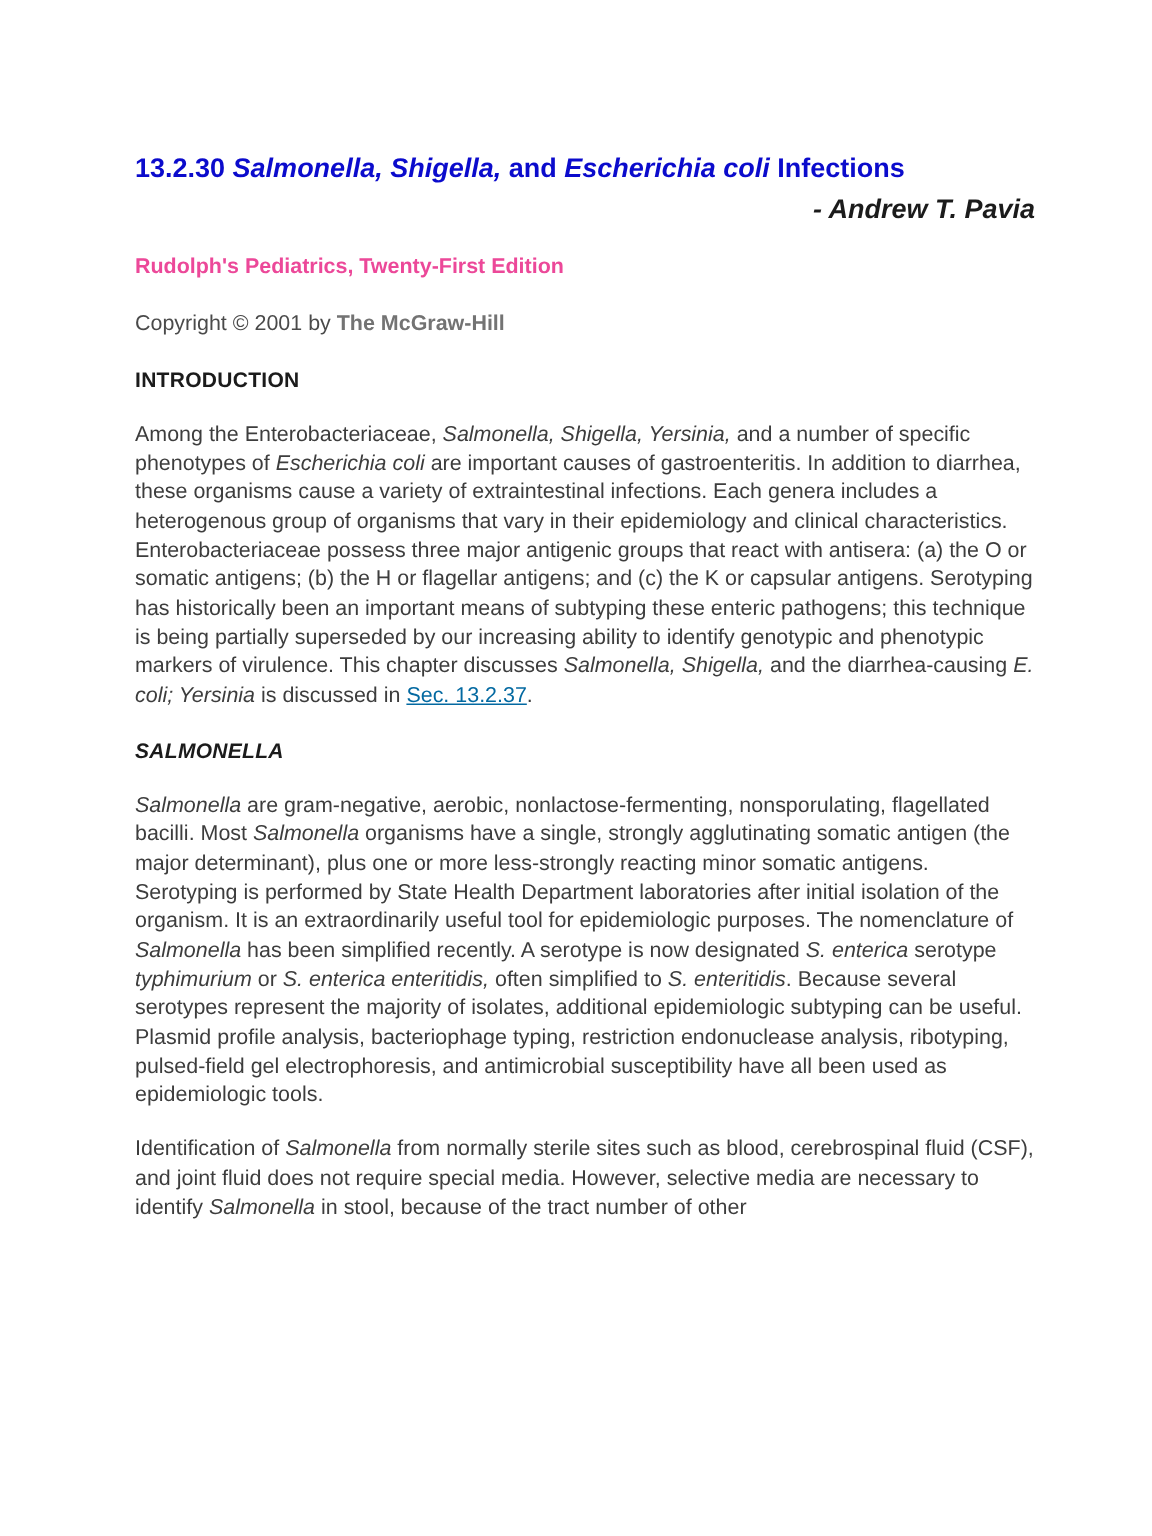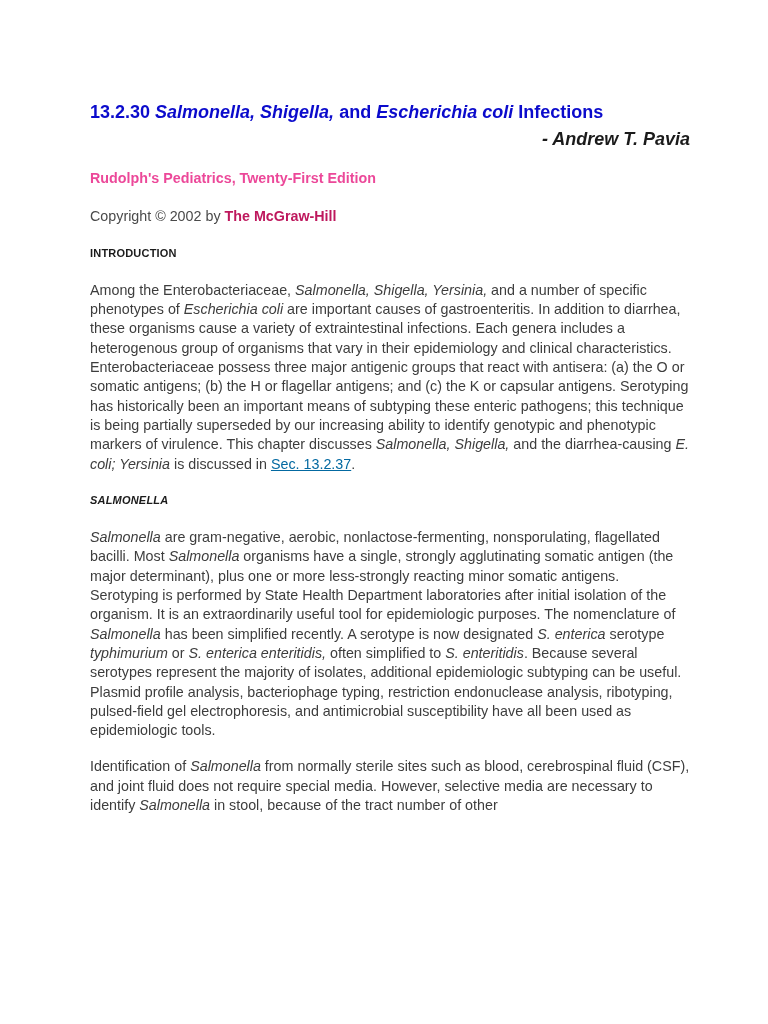--- a/index.html
+++ b/index.html
@@ -39,23 +39,23 @@
     font-size: 14.3px;
     line-height: 19.3px;
     font-weight: bold;
     color: #ec4899;
     margin: 0 0 19px 0;
   }
   .copyright {
     margin: 0 0 13px 0;
     color: #4a4a4a;
   }
-  .copyright .b { color: #be185d; }
+  .copyright .b { color: #737373; }
   .section-heading {
-    font-size: 11px;
+    font-size: 14px;
     line-height: 19.3px;
     font-weight: bold;
     color: #1b1b1b;
     margin: 0 0 18px 0;
     letter-spacing: 0.2px;
   }
   .section-heading.italic { font-style: italic; }
   p.body-para { margin: 0 0 17px 0; }
   .i { font-style: italic; }
   .b { font-weight: bold; }
@@ -70,21 +70,21 @@
 
 <div class="page">
   <div class="content">
 
     <h1 class="doc-title"><span>13.2.30 </span><span class="i">Salmonella, Shigella,</span><span> and </span><span class="i">Escherichia coli</span><span> Infections</span></h1>
 
     <div class="doc-author"><span>- Andrew T. Pavia</span></div>
 
     <h2 class="edition">Rudolph's Pediatrics, Twenty-First Edition</h2>
 
-    <p class="copyright body-para"><span>Copyright © 2002 by </span><span class="b">The McGraw-Hill</span></p>
+    <p class="copyright body-para"><span>Copyright © 2001 by </span><span class="b">The McGraw-Hill</span></p>
 
     <h2 class="section-heading">INTRODUCTION</h2>
 
 
     <p class="body-para"><span>Among the Enterobacteriaceae, </span><span class="i">Salmonella, Shigella, Yersinia,</span><span> and a number of specific phenotypes of </span><span class="i">Escherichia coli</span><span> are important causes of gastroenteritis. In addition to diarrhea, these organisms cause a variety of extraintestinal infections. Each genera includes a heterogenous group of organisms that vary in their epidemiology and clinical characteristics. Enterobacteriaceae possess three major antigenic groups that react with antisera: (a) the O or somatic antigens; (b) the H or flagellar antigens; and (c) the K or capsular antigens. Serotyping has historically been an important means of subtyping these enteric pathogens; this technique is being partially superseded by our increasing ability to identify genotypic and phenotypic markers of virulence. This chapter discusses </span><span class="i">Salmonella, Shigella,</span><span> and the diarrhea-causing </span><span class="i">E. coli; Yersinia</span><span> is discussed in </span><a href="#" class="doc-link">Sec. 13.2.37</a><span>.</span></p>
 
     <h2 class="section-heading italic">SALMONELLA</h2>
 
     <p class="body-para"><span class="i">Salmonella</span><span> are gram-negative, aerobic, nonlactose-fermenting, nonsporulating, flagellated bacilli. Most </span><span class="i">Salmonella</span><span> organisms have a single, strongly agglutinating somatic antigen (the major determinant), plus one or more less-strongly reacting minor somatic antigens. Serotyping is performed by State Health Department laboratories after initial isolation of the organism. It is an extraordinarily useful tool for epidemiologic purposes. The nomenclature of </span><span class="i">Salmonella</span><span> has been simplified recently. A serotype is now designated </span><span class="i">S. enterica</span><span> serotype </span><span class="i">typhimurium</span><span> or </span><span class="i">S. enterica enteritidis,</span><span> often simplified to </span><span class="i">S. enteritidis</span><span>. Because several serotypes represent the majority of isolates, additional epidemiologic subtyping can be useful. Plasmid profile analysis, bacteriophage typing, restriction endonuclease analysis, ribotyping, pulsed-field gel electrophoresis, and antimicrobial susceptibility have all been used as epidemiologic tools.</span></p>
 

